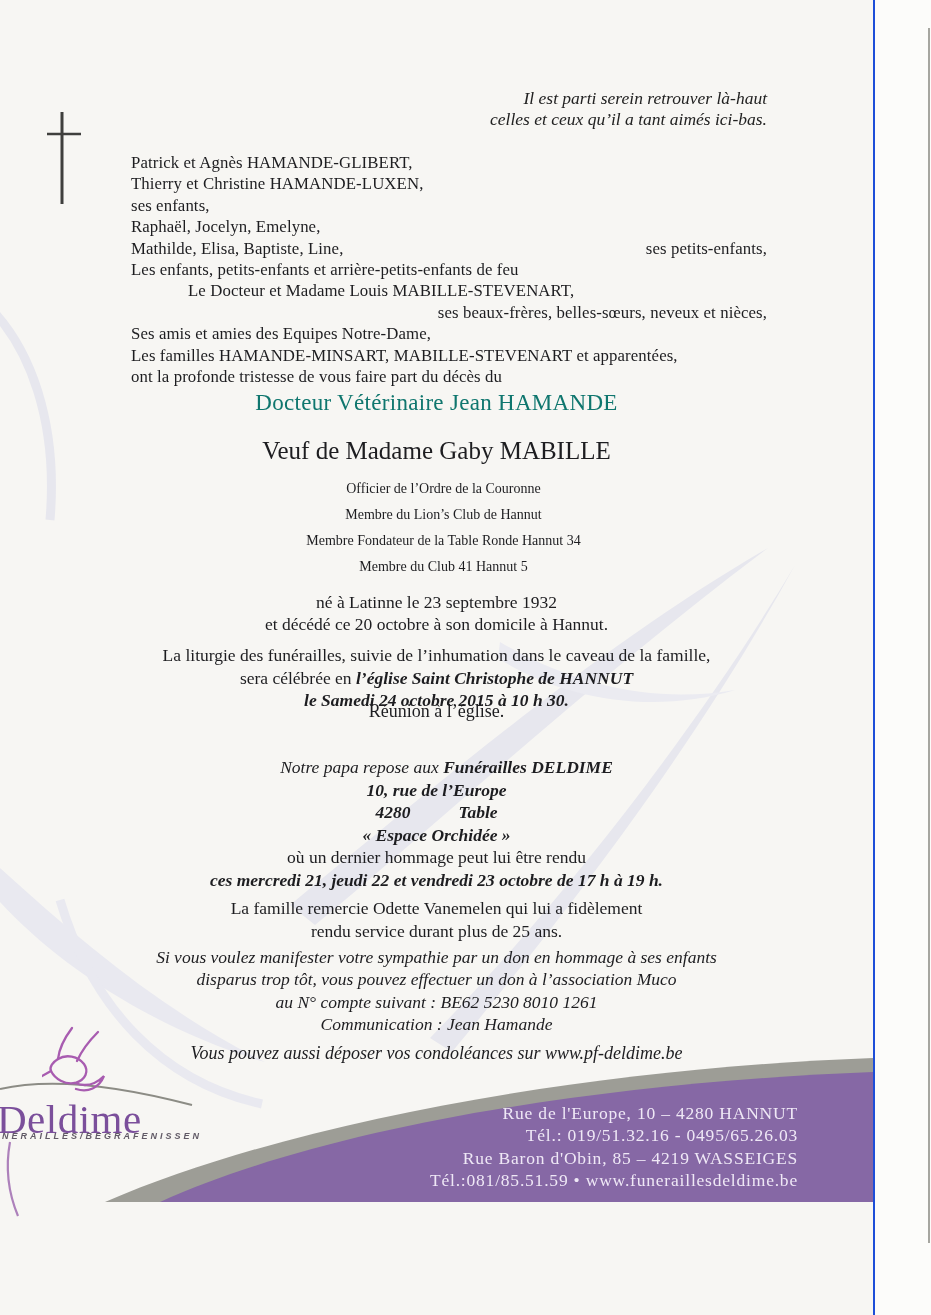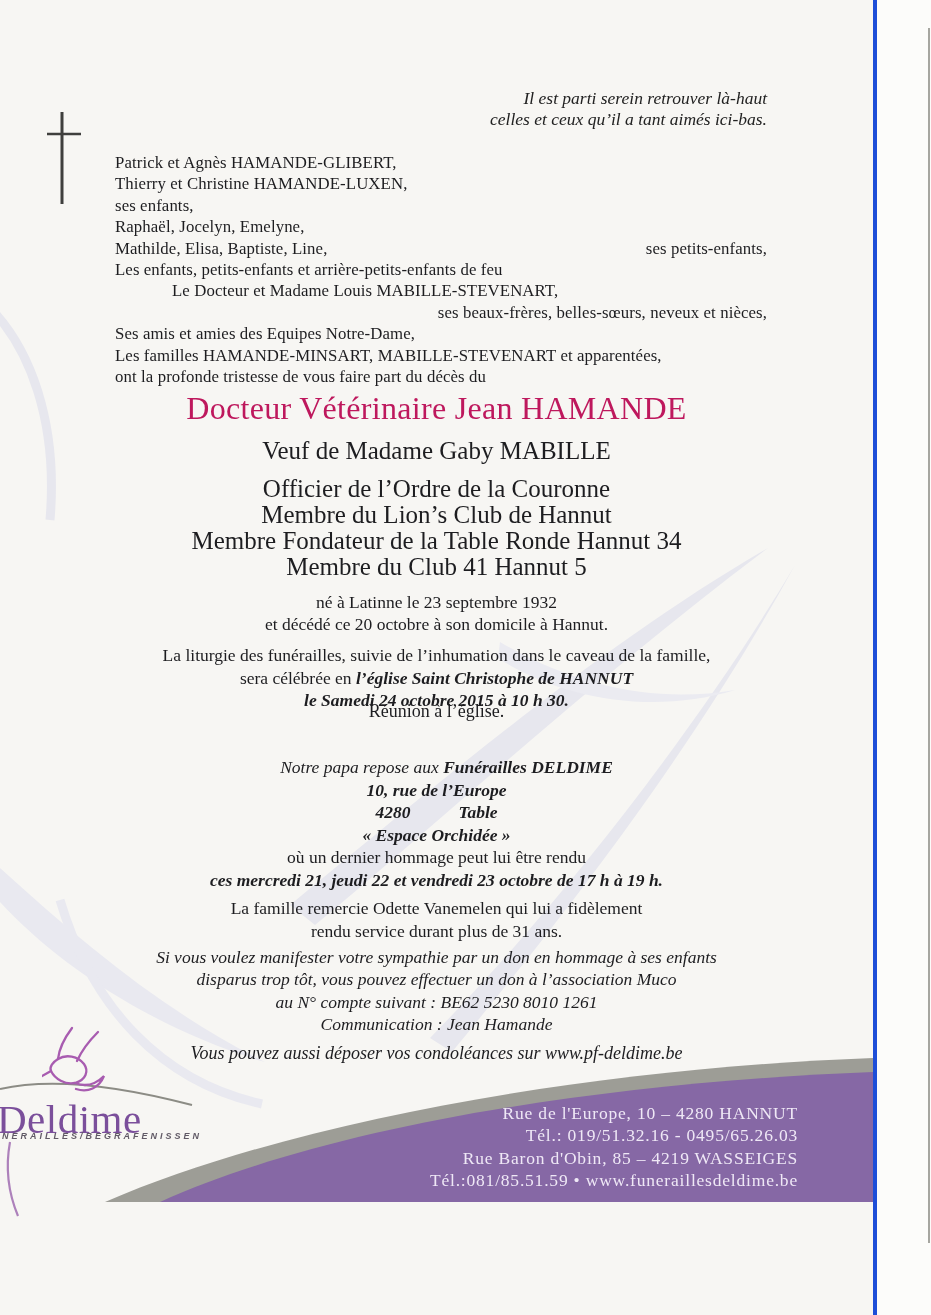--- a/index.html
+++ b/index.html
@@ -4,45 +4,45 @@
 <style>
   html,body{margin:0;padding:0;}
   body{
     width:931px;height:1315px;position:relative;overflow:hidden;
     background:#fcfcfa;
     font-family:"Liberation Serif", serif;
     color:#1d1d20;
   }
   .scan{
     position:absolute;left:0;top:0;width:873px;height:1315px;
-    background:#f7f6f3;border-right:4px solid #1d4ed8;
+    background:#f7f6f3;border-right:2px solid #1d4ed8;
   }
   .edge-line{
     position:absolute;right:1px;top:28px;width:2px;height:1215px;
     background:#90908a;opacity:.8;
   }
   .wm{position:absolute;left:0;top:0;pointer-events:none;}
   
   .quote{
     position:absolute;top:88px;right:106px;text-align:right;
     font-style:italic;font-size:17.5px;line-height:21px;color:#222;
   }
   
   .family{
     position:absolute;top:152px;left:115px;width:652px;
     font-size:16.8px;line-height:21.4px;letter-spacing:.1px;
   }
-  .family .row{display:flex;justify-content:space-between;}
+  .family .row{display:flex;justify-content:space-between;margin-left:16px;}
   .family .row.indent{padding-left:57px;}
   .family .row.right-only{justify-content:flex-end;}
   
   .center{position:absolute;left:0;width:873px;text-align:center;}
-  .title{top:390px;font-size:32px;letter-spacing:.3px;color:#be185d;}
+  .title{top:390px;font-size:23px;letter-spacing:.3px;color:#0f766e;}
   .subtitle{top:437px;font-size:25px;}
-  .honors{top:476px;font-size:25px;line-height:26px;}
+  .honors{top:476px;font-size:14px;line-height:26px;padding-left:7px;}
   .life{top:591px;font-size:17.5px;line-height:22px;}
   .funeral{top:644px;font-size:17.5px;line-height:22.5px;}
   .reunion{top:701px;font-size:18px;}
   .repose{top:756px;font-size:17.5px;line-height:22.5px;}
   .thanks{top:897px;font-size:17.5px;line-height:22.5px;}
   .donation{top:946px;font-size:17.5px;line-height:22.3px;font-style:italic;}
   .condolences{top:1043px;font-size:18px;font-style:italic;}
   .bi{font-weight:bold;font-style:italic;}
   .it{font-style:italic;padding-left:20px;}
   .zipgap{margin-left:48px;}
@@ -152,21 +152,21 @@
     <div class="it"><span>Notre papa repose aux </span><span class="bi">Funérailles DELDIME</span></div>
     <div class="bi">10, rue de l’Europe</div>
     <div class="bi"><span>4280</span><span class="zipgap">Table</span></div>
     <div class="bi">« Espace Orchidée »</div>
     <div>où un dernier hommage peut lui être rendu</div>
     <div class="bi">ces mercredi 21, jeudi 22 et vendredi 23 octobre de 17 h à 19 h.</div>
   </div>
 
   <div class="center thanks">
     <div>La famille remercie Odette Vanemelen qui lui a fidèlement</div>
-    <div>rendu service durant plus de 31 ans.</div>
+    <div>rendu service durant plus de 25 ans.</div>
   </div>
 
   <div class="center donation">
     <div>Si vous voulez manifester votre sympathie par un don en hommage à ses enfants</div>
     <div>disparus trop tôt, vous pouvez effectuer un don à l’association Muco</div>
     <div>au N° compte suivant : BE62 5230 8010 1261</div>
     <div>Communication : Jean Hamande</div>
   </div>
 
   <div class="center condolences">Vous pouvez aussi déposer vos condoléances sur www.pf-deldime.be</div>

